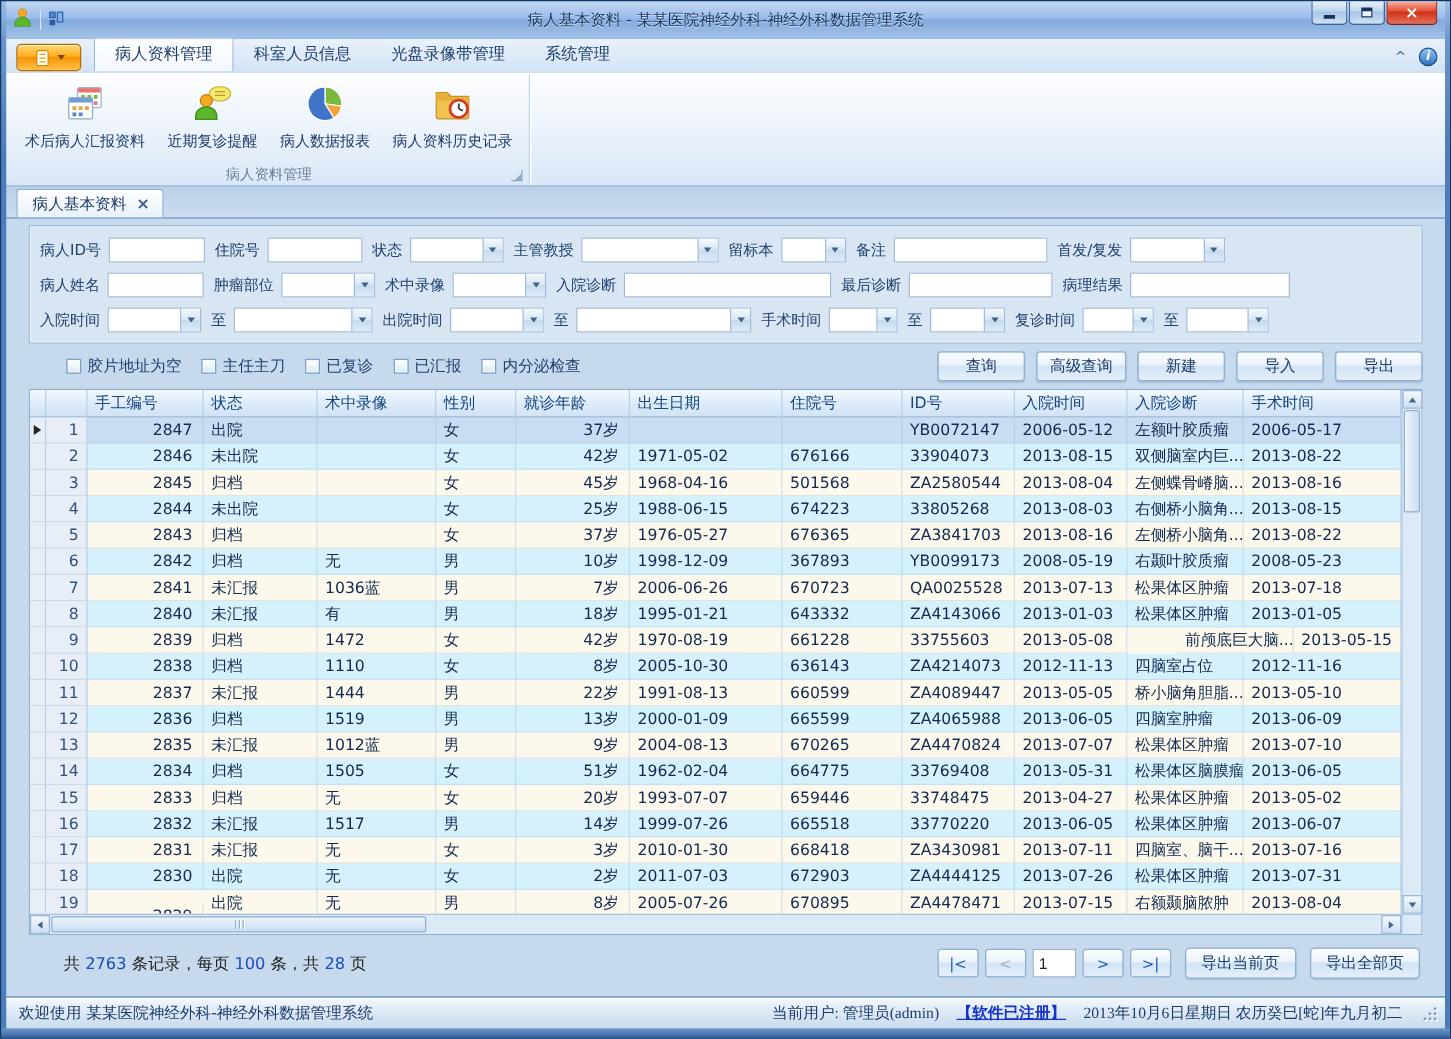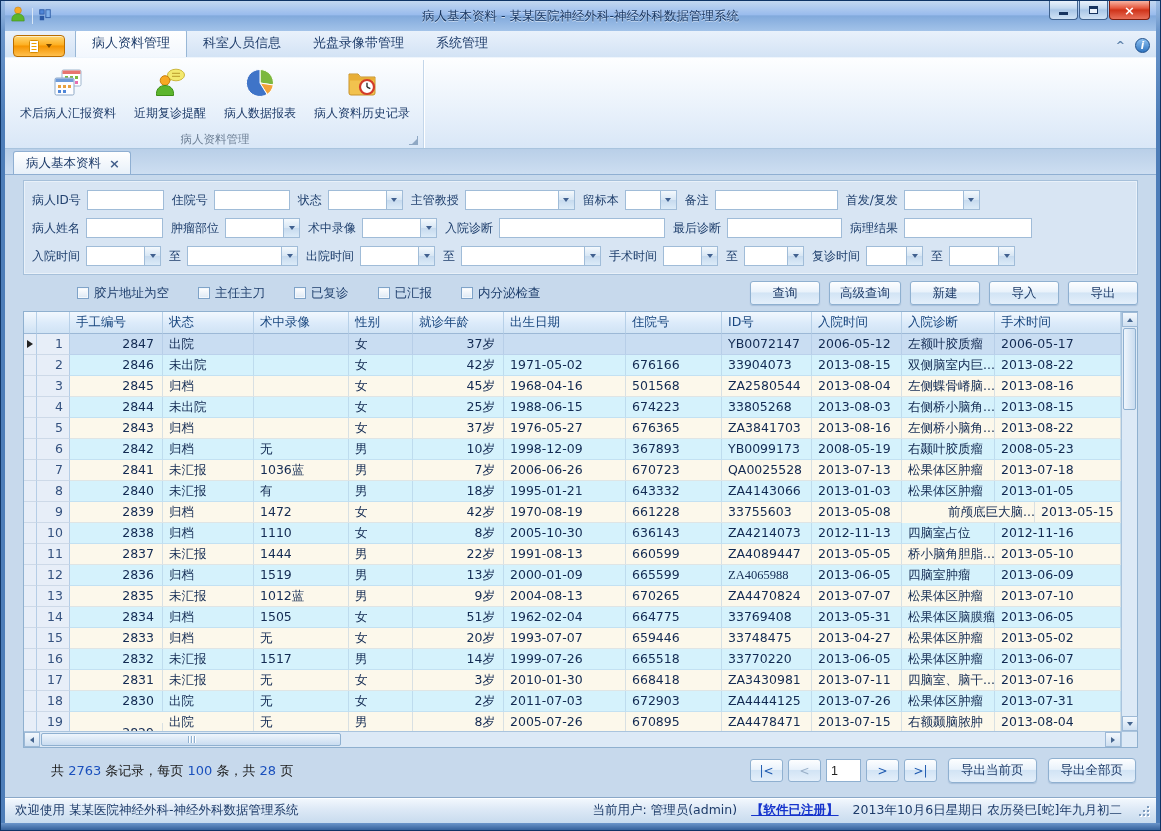--- a/index.html
+++ b/index.html
@@ -48,21 +48,21 @@
   .f-row{display:flex;align-items:center;height:28px;}
   .fld{display:flex;align-items:center;margin-right:8px;}
   .fld .lbl{font-size:12px;color:#20406e;padding-right:6px;white-space:nowrap;}
   .tbox{height:20px;background:#fff;border:1px solid #a0bcd8;}
   .combo{height:20px;background:#fff;border:1px solid #a0bcd8;display:flex;}
   .combo .cfield{flex:1;}
   .combo .cbtn{width:16px;border-left:1px solid #a0bcd8;background:linear-gradient(#f4f9fd,#d7e6f4 50%,#c6daee 50%,#dcebf8);display:flex;align-items:center;justify-content:center;}
   .tri-down{width:0;height:0;border-left:3px solid transparent;border-right:3px solid transparent;border-top:4px solid #40608f;}
 
   .toolbar-row{height:36px;display:flex;align-items:center;}
-  .cbs{display:flex;align-items:center;gap:29px;margin-left:54px;}
+  .cbs{display:flex;align-items:center;gap:16px;margin-left:30px;}
   .cb-item{display:flex;align-items:center;gap:5px;font-size:12.5px;color:#20406e;white-space:nowrap;}
   .cb-box{width:12px;height:12px;border:1px solid #7fa3c8;background:linear-gradient(#ffffff,#dce8f4);box-shadow:inset 0 0 0 1px #f2f7fc;}
   .acts{margin-left:auto;display:flex;gap:9px;}
   .abtn{min-width:70px;height:24px;padding:0 10px;border:1px solid #8fb0d0;border-radius:3px;background:linear-gradient(#fdfeff,#e9f2fb 45%,#d2e4f5 50%,#e4effa);font-size:12.5px;color:#1e3c6a;display:flex;align-items:center;justify-content:center;white-space:nowrap;box-shadow:0 1px 1px rgba(70,110,160,.25);}
 
   
   .grid{border:1px solid #8fb0cf;background:#fff;display:grid;grid-template-columns:1fr 16px;grid-template-rows:1fr 16px;height:437px;}
   .grid-body{overflow:hidden;}
   .g-row{display:flex;height:21px;}
   .g-row.header{height:22px;background:linear-gradient(#f2f8fe,#dcebfa 50%,#cfe2f4);}
@@ -94,21 +94,21 @@
   .summary{margin-left:26px;font-size:13px;color:#1c1c1c;white-space:nowrap;}
   .summary .num{color:#1a50bd;}
   .pager{margin-left:auto;display:flex;align-items:center;gap:5px;}
   .pbtn{width:33px;height:23px;border:1px solid #8fb0d0;border-radius:3px;background:linear-gradient(#fdfeff,#e9f2fb 45%,#d2e4f5 50%,#e4effa);font-size:12px;color:#1e5ab0;display:flex;align-items:center;justify-content:center;}
   .pbtn.disabled{color:#9ab0c8;}
   .page-input{width:35px;height:23px;border:1px solid #8fb0d0;font-size:12.5px;color:#222;padding:0 4px;background:#fff;}
   .ebtn{height:25px;padding:0 12px;margin-left:6px;border:1px solid #8fb0d0;border-radius:4px;background:linear-gradient(#fdfeff,#e9f2fb 45%,#d2e4f5 50%,#e4effa);font-size:12.5px;color:#1e3c6a;display:flex;align-items:center;white-space:nowrap;box-shadow:0 1px 1px rgba(70,110,160,.25);}
 
   
   .statusbar{height:26px;background:linear-gradient(#f4f9fe,#dde9f6 45%,#c8dbee);border-top:1px solid #8aa8c8;box-shadow:inset 0 1px 0 #fff;display:flex;align-items:center;padding:0 6px 0 10px;font-size:12.5px;color:#1e3c6a;}
-  .sb-right{margin-left:auto;display:flex;align-items:center;gap:14px;white-space:nowrap;}
+  .sb-right{margin-left:auto;display:flex;align-items:center;gap:14px;white-space:nowrap;font-family:Liberation Serif, serif;}
   .registered{color:#1533cc;font-weight:bold;text-decoration:underline;}
   .grip{width:12px;height:12px;position:relative;margin-left:2px;}
   .grip i{position:absolute;width:2px;height:2px;background:#7f9cbd;box-shadow:1px 1px 0 #fff;}
   .grip i:nth-child(1){right:1px;bottom:1px;} .grip i:nth-child(2){right:5px;bottom:1px;} .grip i:nth-child(3){right:1px;bottom:5px;} .grip i:nth-child(4){right:9px;bottom:1px;} .grip i:nth-child(5){right:5px;bottom:5px;} .grip i:nth-child(6){right:1px;bottom:9px;}
   .bottom-strip{height:7px;background:linear-gradient(#6b95ca,#36629c);}
 </style>
 </head>
 <body>
 
 <div class="window">
@@ -625,21 +625,21 @@
             <div class="g-row row-even">
               <div class="g-cell ind-cell" style="width: 13px;"></div>
               <div class="g-cell num-cell" style="width: 33px;">12</div>
               <div class="g-cell body-cell ar" style="width: 93px;">2836</div>
               <div class="g-cell body-cell al" style="width: 91px;">归档</div>
               <div class="g-cell body-cell al" style="width: 95px;">1519</div>
               <div class="g-cell body-cell al" style="width: 64px;">男</div>
               <div class="g-cell body-cell ar" style="width: 91px;">13岁</div>
               <div class="g-cell body-cell al" style="width: 122px;">2000-01-09</div>
               <div class="g-cell body-cell al" style="width: 96px;">665599</div>
-              <div class="g-cell body-cell al" style="width: 90px; font-family: Liberation Serif, serif;">ZA4065988</div>
+              <div class="g-cell body-cell al" style="width: 90px;">ZA4065988</div>
               <div class="g-cell body-cell al" style="width: 90px;">2013-06-05</div>
               <div class="g-cell body-cell al" style="width: 93px;">四脑室肿瘤</div>
               <div class="g-cell body-cell al" style="width: 123px; flex: 1 1 0%;">2013-06-09</div>
             </div>
             <div class="g-row row-odd">
               <div class="g-cell ind-cell" style="width: 13px;"></div>
               <div class="g-cell num-cell" style="width: 33px;">13</div>
               <div class="g-cell body-cell ar" style="width: 93px;">2835</div>
               <div class="g-cell body-cell al" style="width: 91px;">未汇报</div>
               <div class="g-cell body-cell al" style="width: 95px;">1012蓝</div>

